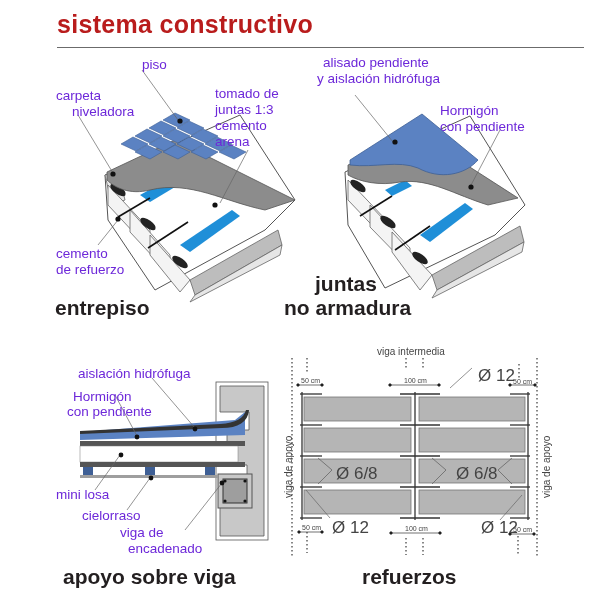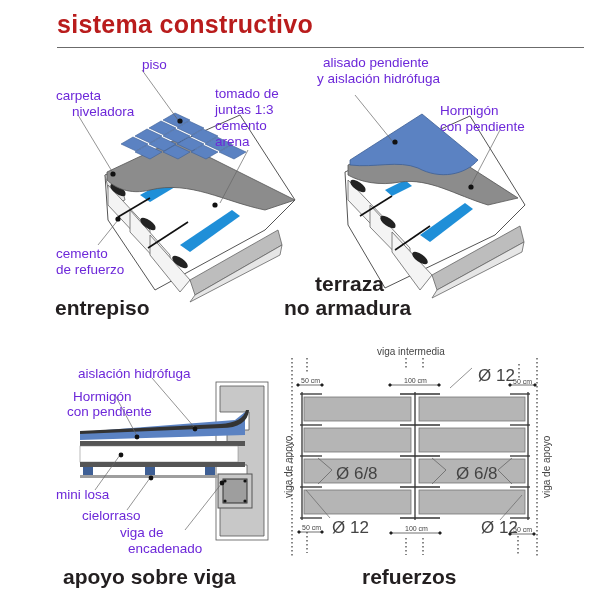--- a/index.html
+++ b/index.html
@@ -117,21 +117,21 @@
   <g fill="#111">
     <circle cx="395" cy="142" r="2.6"></circle>
     <circle cx="471" cy="187" r="2.6"></circle>
   </g>
 </svg>
 
 <div class="lbl" style="left:323px;top:55px;">alisado pendiente</div>
 <div class="lbl" style="left:317px;top:71px;">y aislación hidrófuga</div>
 <div class="lbl right" style="left:440px;width:104px;top:103px;">Hormigón</div>
 <div class="lbl right" style="left:440px;width:116px;top:119px;">con pendiente</div>
-<div class="sect" style="left:315px;top:272px;">terraza</div>
+<div class="sect" style="left:315px;top:272px;">juntas</div>
 <div class="sect" style="left:284px;top:296px;">no armadura</div>
 
 <svg width="600" height="600" viewBox="0 0 600 600">
 
   <g>
     <rect x="216" y="382" width="52" height="158" fill="#ffffff" stroke="#555" stroke-width="0.8"></rect>
     <path d="M220,386 L264,386 L264,536 L220,536 L220,482 L247,482 L247,465 L227,465 L227,430 L249,430 L249,412 L220,412 Z" fill="#c8c8c8" stroke="#555" stroke-width="0.8"></path>
     <rect x="218" y="474" width="34" height="34" fill="#c8c8c8" stroke="#555" stroke-width="1"></rect>
     <rect x="223" y="479" width="24" height="24" fill="#9e9e9e" stroke="#333" stroke-width="1"></rect>
     <circle cx="225" cy="481" r="1.6" fill="#111"></circle>

